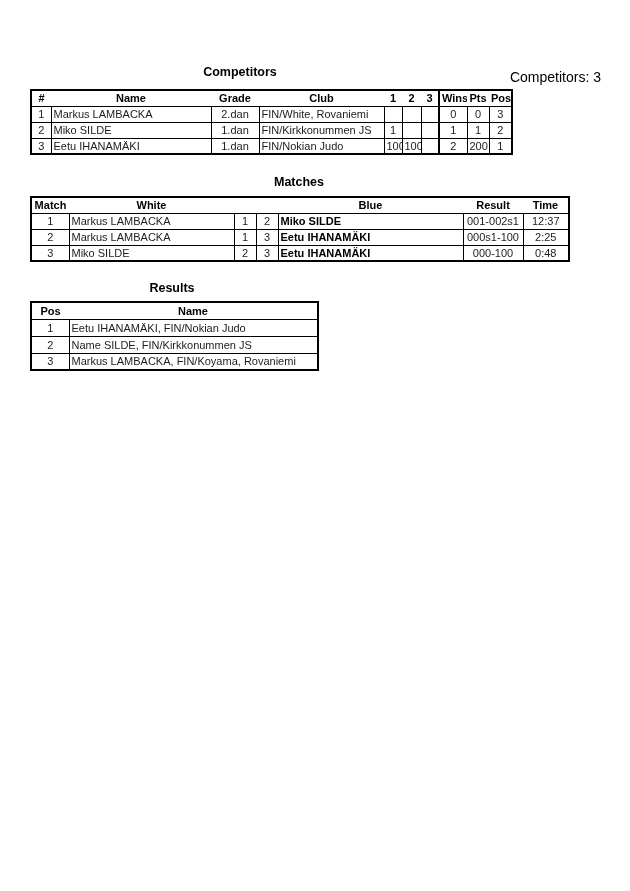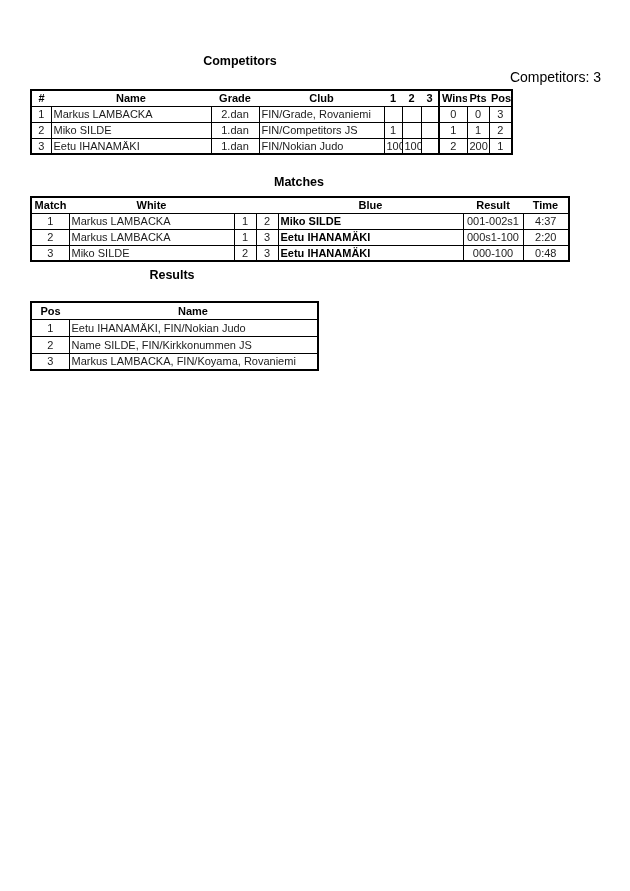--- a/index.html
+++ b/index.html
@@ -24,23 +24,23 @@
     word-spacing: 2.5px;
   }
 
   .section-heading {
     position: absolute;
     font-size: 12.5px;
     font-weight: bold;
     transform: translateX(-50%);
     white-space: nowrap;
   }
-  #competitors-heading { left: 240px; top: 54px; }
+  #competitors-heading { left: 240px; top: 65px; }
   #matches-heading     { left: 299px; top: 175px; }
-  #results-heading     { left: 172px; top: 268px; }
+  #results-heading     { left: 172px; top: 281px; }
 
   .competitors-count {
     position: absolute;
     top: 69px; right: 29px;
     font-size: 14px;
     font-weight: normal;
   }
 
   table {
     position: absolute;
@@ -115,33 +115,33 @@
           <th class="thick">Wins</th>
           <th class="">Pts</th>
           <th class="">Pos</th>
         </tr>
       </thead>
       <tbody>
         <tr>
           <td class="c">1</td>
           <td class="l">Markus LAMBACKA</td>
           <td class="c">2.dan</td>
-          <td class="l">FIN/Grade, Rovaniemi</td>
+          <td class="l">FIN/White, Rovaniemi</td>
           <td class="c"></td>
           <td class="c"></td>
           <td class="c"></td>
           <td class="c thick">0</td>
           <td class="c">0</td>
           <td class="c">3</td>
         </tr>
         <tr>
           <td class="c">2</td>
           <td class="l">Miko SILDE</td>
           <td class="c">1.dan</td>
-          <td class="l">FIN/Competitors JS</td>
+          <td class="l">FIN/Kirkkonummen JS</td>
           <td class="c">1</td>
           <td class="c"></td>
           <td class="c"></td>
           <td class="c thick">1</td>
           <td class="c">1</td>
           <td class="c">2</td>
         </tr>
         <tr>
           <td class="c">3</td>
           <td class="l">Eetu IHANAMÄKI</td>
@@ -181,30 +181,30 @@
         </tr>
       </thead>
       <tbody>
         <tr>
           <td class="c">1</td>
           <td class="l">Markus LAMBACKA</td>
           <td class="c">1</td>
           <td class="c">2</td>
           <td class="l boldcell">Miko SILDE</td>
           <td class="c">001-002s1</td>
-          <td class="c">4:37</td>
+          <td class="c">12:37</td>
         </tr>
         <tr>
           <td class="c">2</td>
           <td class="l">Markus LAMBACKA</td>
           <td class="c">1</td>
           <td class="c">3</td>
           <td class="l boldcell">Eetu IHANAMÄKI</td>
           <td class="c">000s1-100</td>
-          <td class="c">2:20</td>
+          <td class="c">2:25</td>
         </tr>
         <tr>
           <td class="c">3</td>
           <td class="l">Miko SILDE</td>
           <td class="c">2</td>
           <td class="c">3</td>
           <td class="l boldcell">Eetu IHANAMÄKI</td>
           <td class="c">000-100</td>
           <td class="c">0:48</td>
         </tr>

